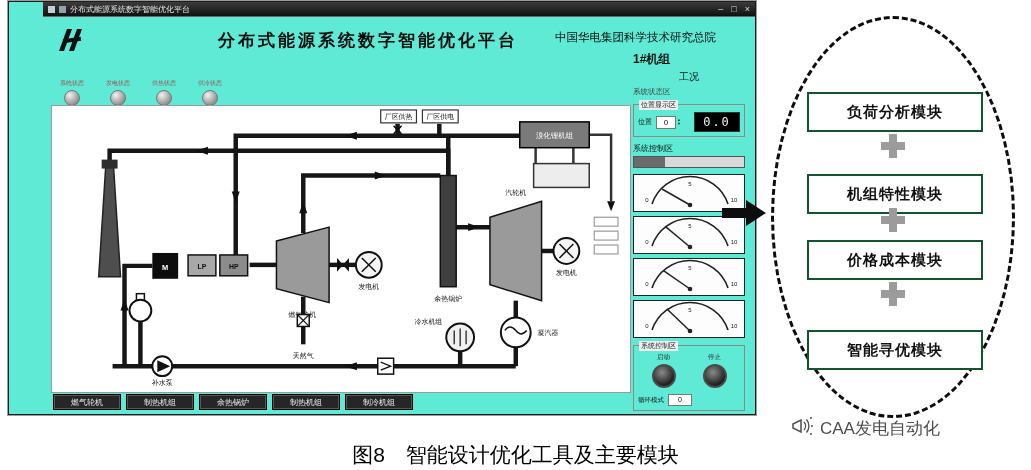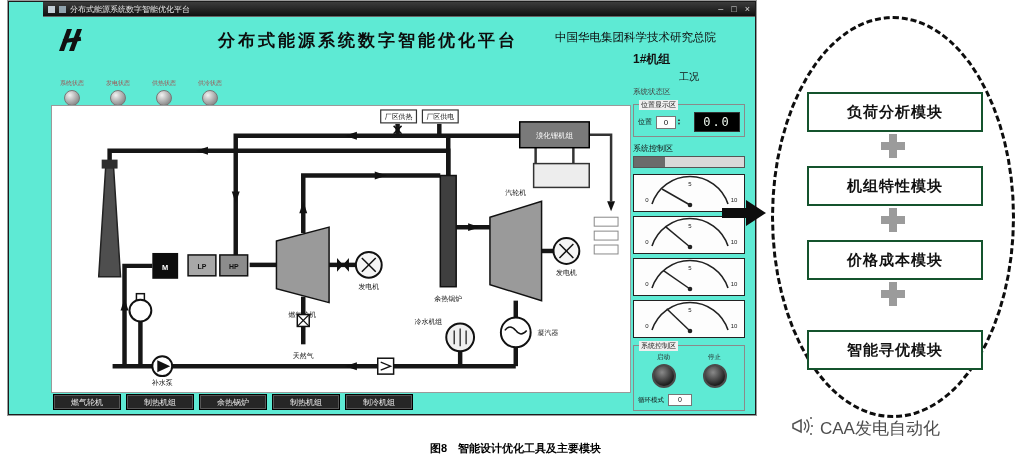--- a/index.html
+++ b/index.html
@@ -92,28 +92,28 @@
   
   .ellipse{
     position:absolute;left:771px;top:16px;width:244px;height:402px;
     border:3px dashed #0d0d0d;border-radius:50%;box-sizing:border-box;
   }
   .module{
     position:absolute;left:807px;width:172px;height:36px;background:#fff;
     border:2px solid #14532d;display:flex;align-items:center;justify-content:center;
     font-size:15px;font-weight:bold;letter-spacing:1px;
   }
-  .m1{top:92px;} .m2{top:166px;} .m3{top:240px;} .m4{top:330px;}
+  .m1{top:92px;} .m2{top:174px;} .m3{top:240px;} .m4{top:330px;}
   .plus{position:absolute;left:881px;width:24px;height:24px;}
   .p1{top:134px;} .p2{top:208px;} .p3{top:282px;}
   .plus::before{content:"";position:absolute;left:8px;top:0;width:8px;height:24px;background:#9b9b9b;}
   .plus::after{content:"";position:absolute;left:0;top:8px;width:24px;height:8px;background:#9b9b9b;}
   
   .caption{position:absolute;left:0;top:441px;width:1031px;text-align:center;
-    font-size:11px;font-weight:bold;color:#000;}
+    font-size:21px;font-weight:normal;color:#000;}
   .watermark{position:absolute;left:790px;top:414px;display:flex;align-items:center;gap:6px;
     color:#4d4d4d;font-size:17px;}
 </style>
 </head>
 <body>
 
 <div>
 
   <div id="app-window">
     <div class="titlebar">

